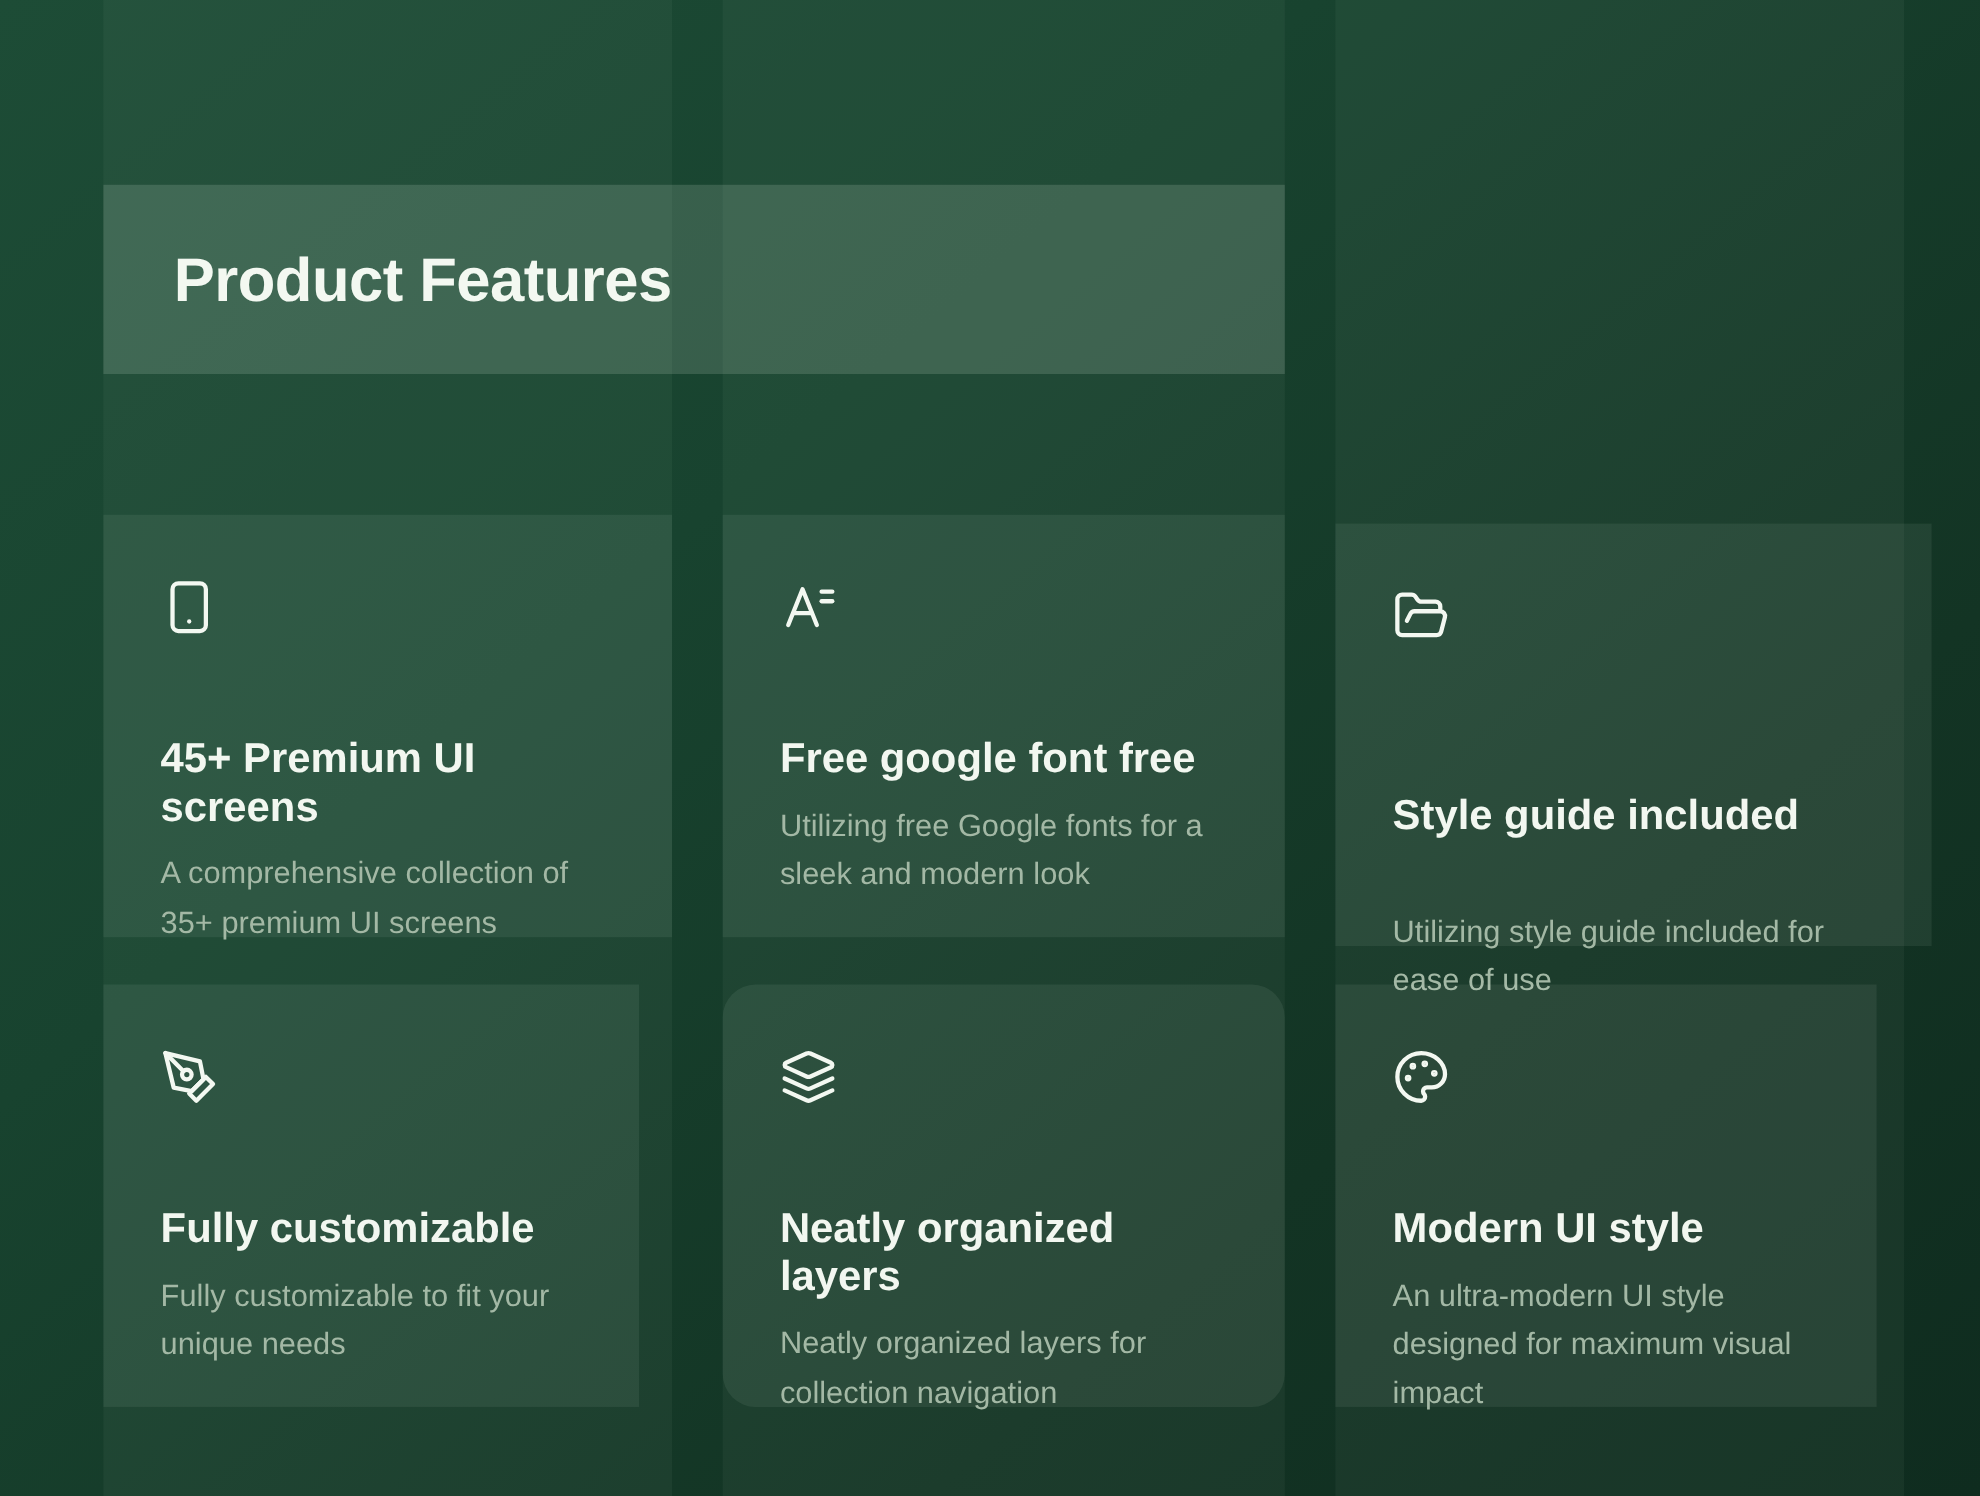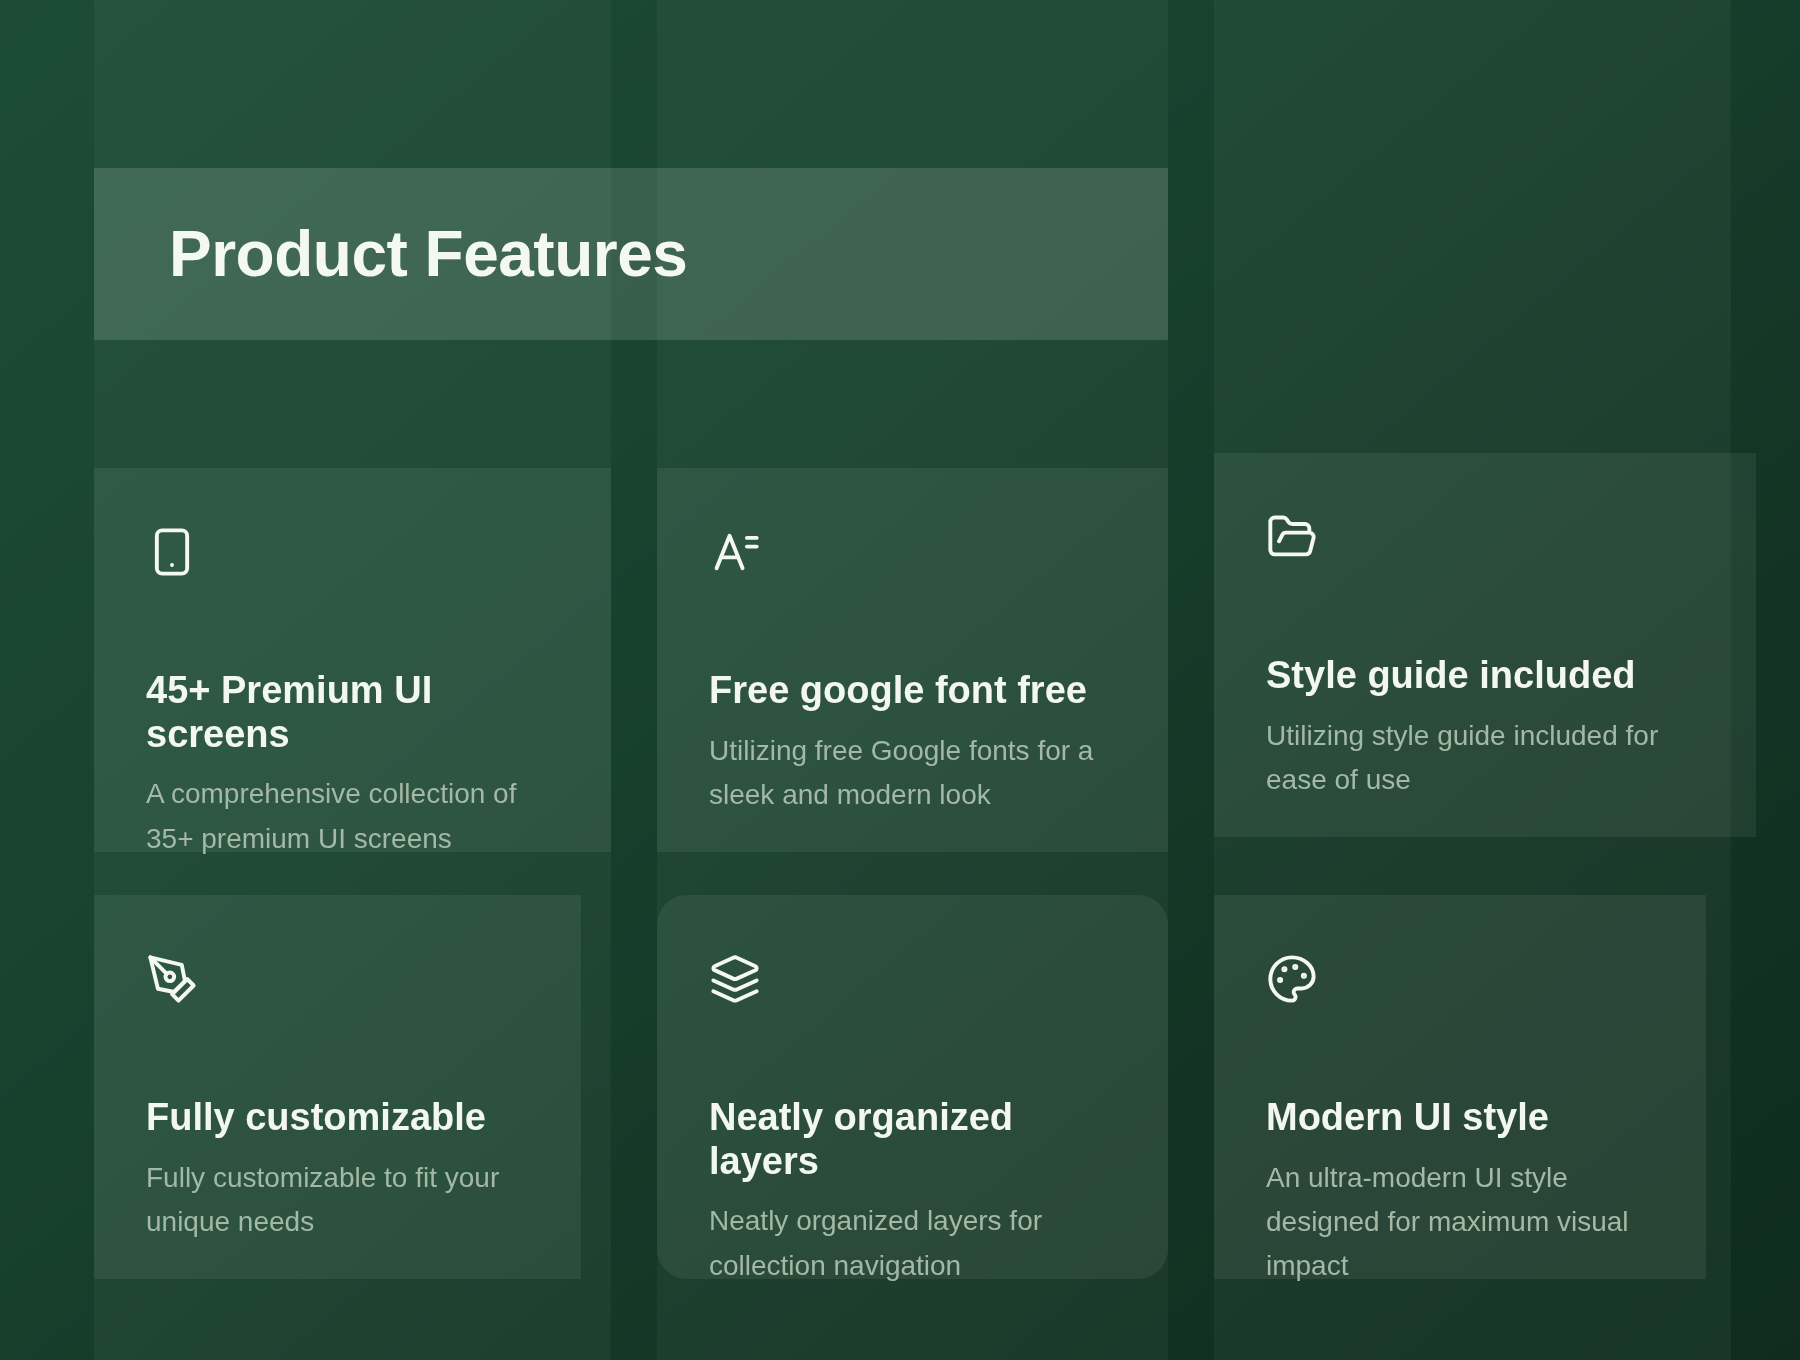--- a/index.html
+++ b/index.html
@@ -27,22 +27,22 @@
     top: 168px;
     width: 1074px;
     height: 172px;
     background: rgba(235, 248, 238, 0.15);
     display: flex;
     align-items: center;
     padding-left: 63px;
     box-sizing: border-box;
   }
   .title-bar h1 {
-    margin: 12px;
-    font-size: 64px;
+    margin: 1px;
+    font-size: 56px;
     font-weight: 700;
     letter-spacing: -0.5px;
     color: #f3f8f1;
   }
   .card {
     position: absolute;
     height: 384px;
     background: rgba(235, 248, 238, 0.07);
     box-sizing: border-box;
     padding: 58px 48px 48px 52px;
@@ -106,21 +106,21 @@
         <path d="M3.5 19.5 9.5 4.5l6 15"></path>
         <path d="M5.7 14.5h7.6"></path>
         <path d="M17.5 5.5H22"></path>
         <path d="M17.5 9.5H22"></path>
       </svg>
     </div>
     <h3>Free google font free</h3>
     <p>Utilizing free Google fonts for a sleek and modern look</p>
   </div>
 
-  <div class="card" style="left:1214px; top:453px; width:542px;">
+  <div class="card" style="left:1214px; top:476px; width:542px;gap:44px;">
     <div class="icon">
       <svg viewBox="0 0 24 24" fill="none" stroke="currentColor" stroke-width="1.8" stroke-linecap="round" stroke-linejoin="round">
         <path d="m6 14 1.45-2.9A2 2 0 0 1 9.24 10H20a2 2 0 0 1 1.94 2.5l-1.55 6a2 2 0 0 1-1.94 1.5H4a2 2 0 0 1-2-2V5a2 2 0 0 1 2-2h3.93a2 2 0 0 1 1.66.9l.82 1.2a2 2 0 0 0 1.66.9H18a2 2 0 0 1 2 2v2"></path>
       </svg>
     </div>
     <h3>Style guide included</h3>
     <p>Utilizing style guide included for ease of use</p>
   </div>
 
   <div class="card" style="left:94px; top:895px; width:487px;">

